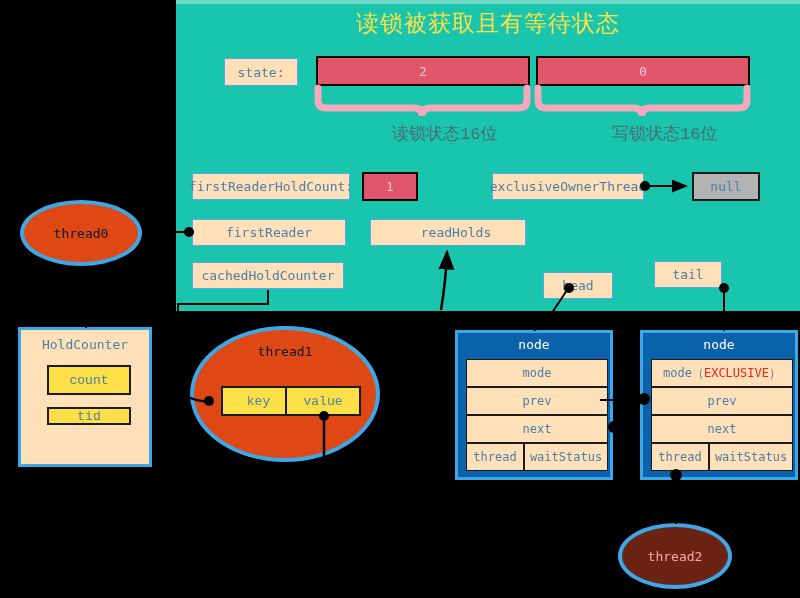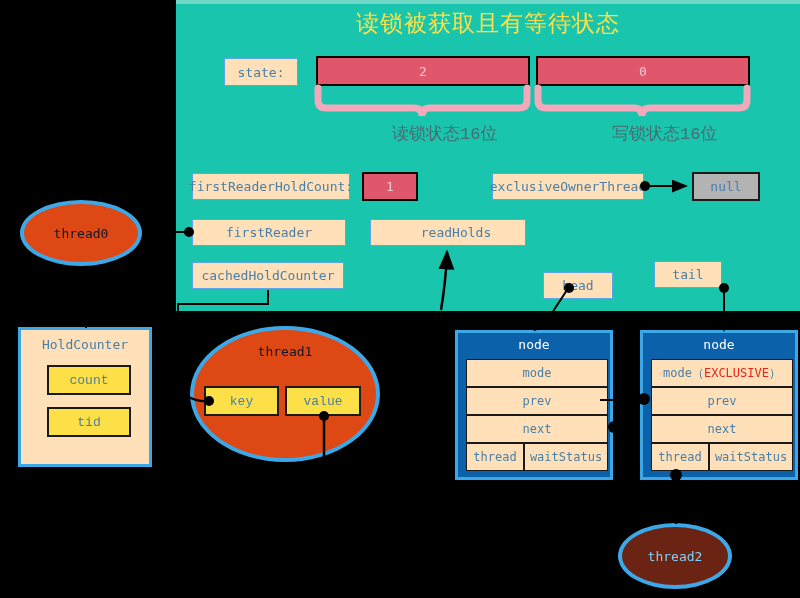--- a/index.html
+++ b/index.html
@@ -89,21 +89,21 @@
     box-sizing: border-box;
   }
   .ell-orange {
     background: #dd4814;
     border: 4px solid #3ca8e8;
     color: #0f172a;
   }
   .ell-brown {
     background: #6b2414;
     border: 4px solid #3ca8e8;
-    color: #7dd3fc;
+    color: #fca5a5;
   }
 
   
   .holdcounter {
     position: absolute;
     left: 18px; top: 327px;
     width: 134px; height: 140px;
     background: #ffe0b8;
     border: 3px solid #3ca8e8;
     box-sizing: border-box;
@@ -189,27 +189,27 @@
 
   <div class="box peach" style="left:534px; top:272px; width:70px; height:27px;margin-left:9px;">head</div>
 
   <div class="box peach" style="left:654px; top:261px; width:68px; height:27px;">tail</div>
 
   <div class="ellipse ell-orange" style="left:20px; top:200px; width:122px; height:66px;">thread0</div>
 
   <div class="holdcounter">
     <div class="hc-title">HoldCounter</div>
     <div class="box white" style="left:26px; top:35px; width:84px; height:30px;">count</div>
-    <div class="box white" style="left:26px; top:77px; width:84px; height:30px;">tid</div>
+    <div class="box white" style="left:26px; top:77px; width:84px; height:18px;">tid</div>
   </div>
 
   <div class="ellipse ell-orange" style="left:190px; top:326px; width:190px; height:136px;">
     <span style="position:absolute; top:14px; left:0; width:100%; text-align:center;">thread1</span>
   </div>
-  <div class="box white" style="left:204px; top:386px; width:75px; height:30px;">key</div>
+  <div class="box white" style="left:221px; top:386px; width:75px; height:30px;">key</div>
   <div class="box white" style="left:285px; top:386px; width:76px; height:30px;">value</div>
 
   <div class="node-panel" style="left:455px; top:330px; width:158px; height:150px;">
     <div class="node-title">node</div>
     <div class="node-row" style="left:8px; top:26px; width:142px; height:28px;">mode</div>
     <div class="node-row" style="left:8px; top:54px; width:142px; height:28px;">prev</div>
     <div class="node-row" style="left:8px; top:82px; width:142px; height:28px;">next</div>
     <div class="node-row" style="left:8px; top:110px; width:58px; height:28px;">thread</div>
     <div class="node-row" style="left:66px; top:110px; width:84px; height:28px;">waitStatus</div>
   </div>

